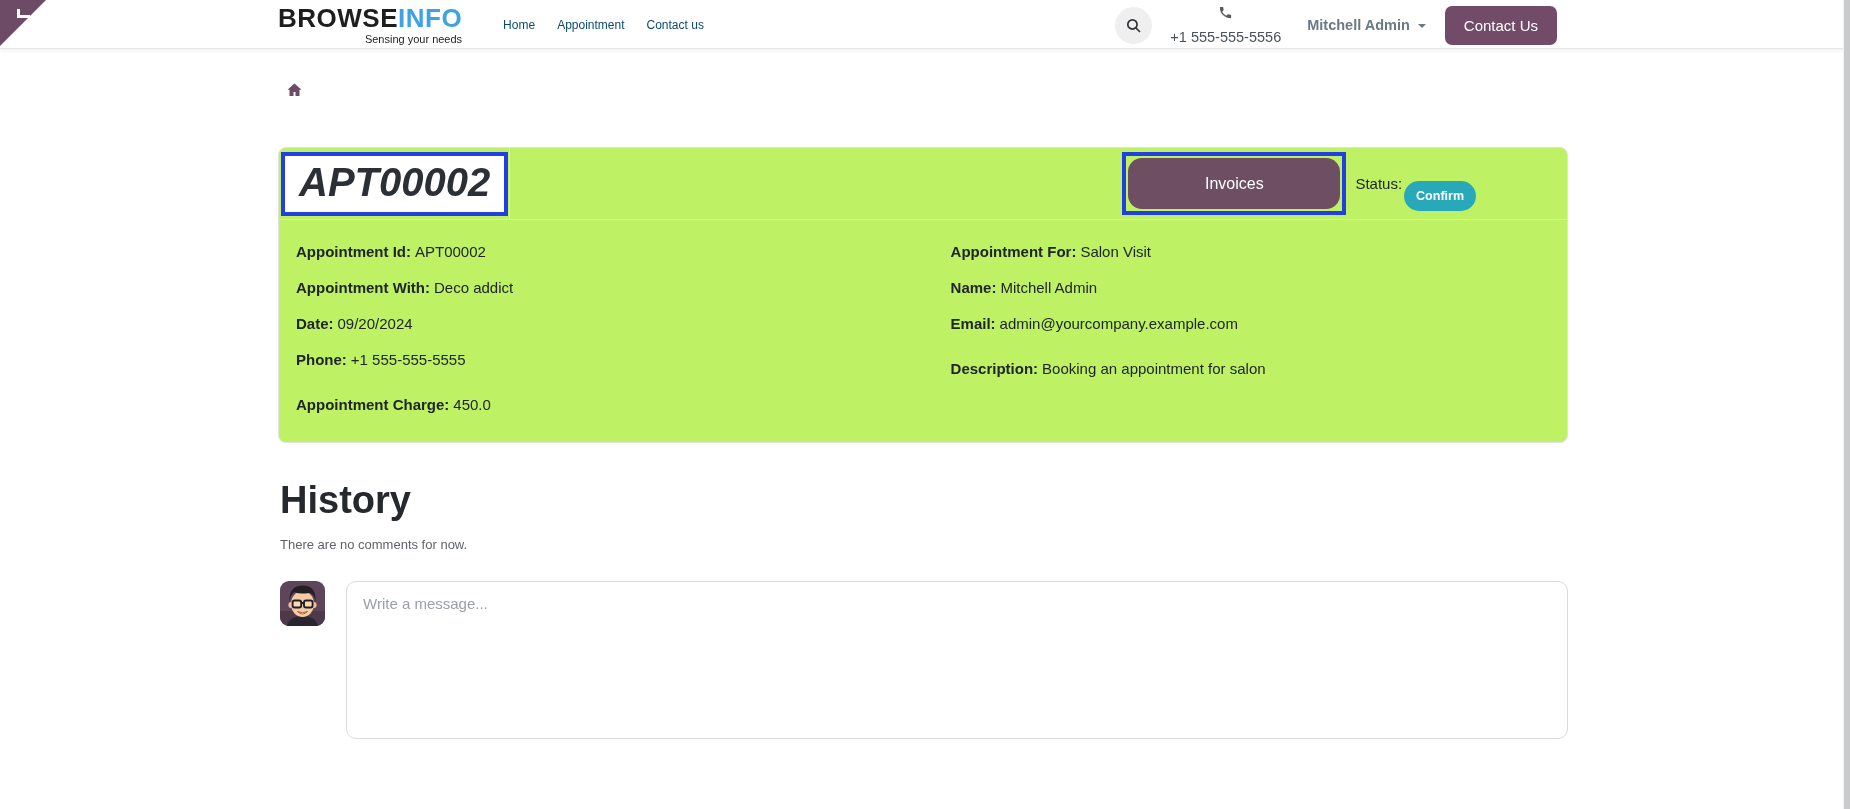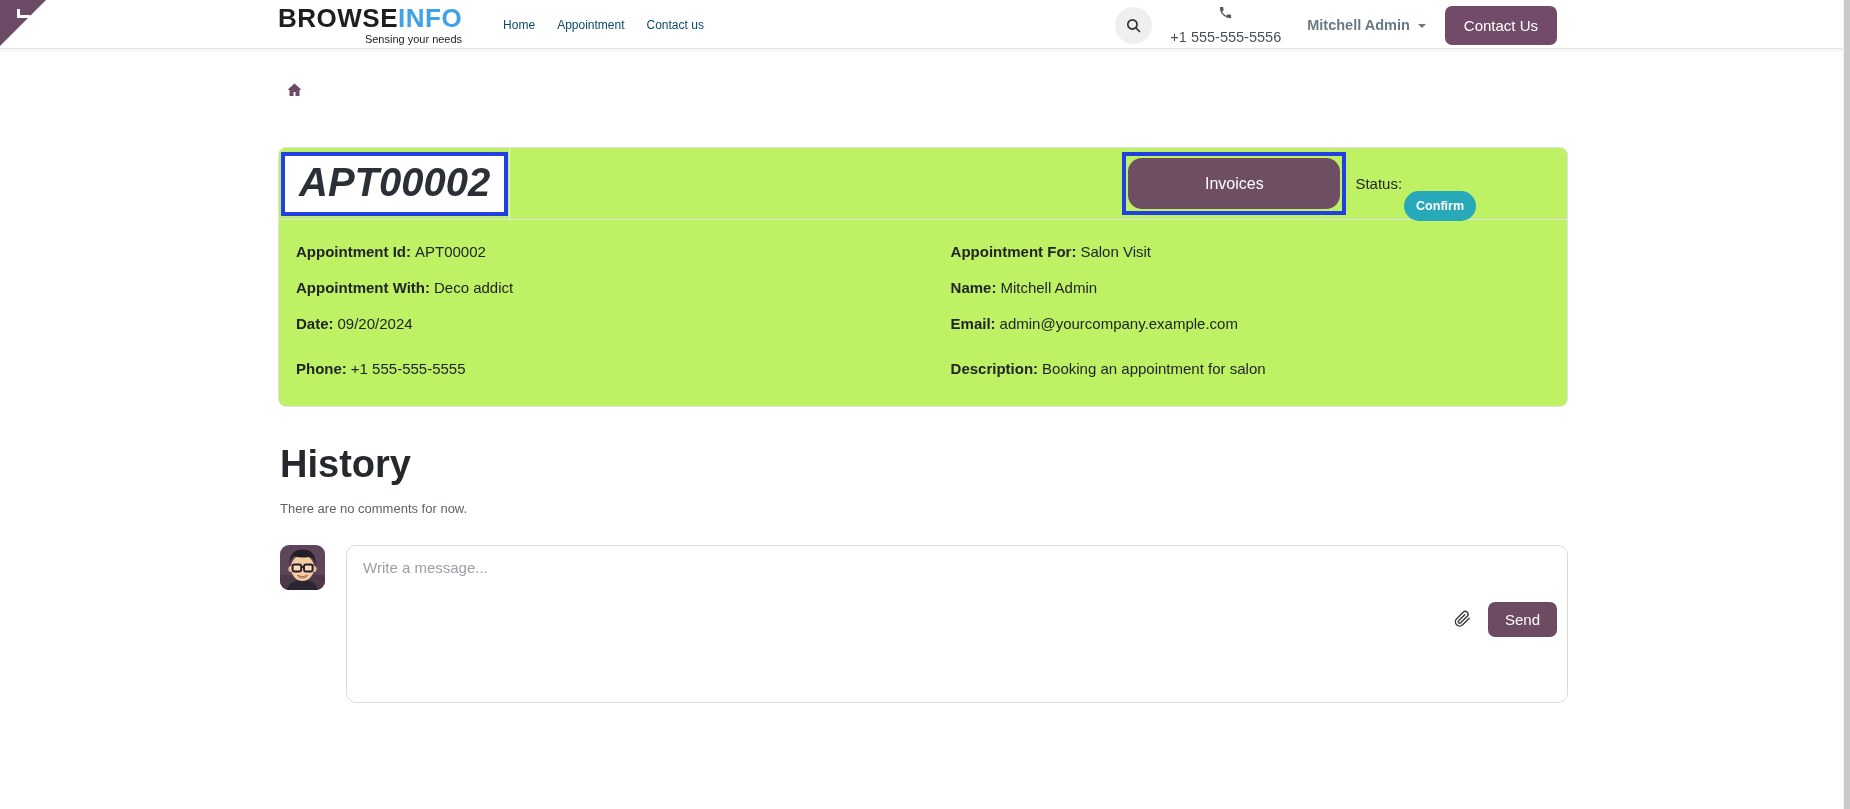--- a/index.html
+++ b/index.html
@@ -49,21 +49,21 @@
   .header-divider { position: absolute; left: 230px; top: 0; bottom: 0; width: 1px; background: #e4e7ea; }
   .hl-box { border: 4px solid #2240e2; }
   .title-box { margin-left: 2px; padding: 2px 14px 6px; background: #fff; position: relative; z-index: 2; }
   .apt-title { font-size: 40px; font-weight: 700; font-style: italic; color: #2b2f36; line-height: 1.2; }
   .header-right { margin-left: auto; margin-right: 91px; display: flex; align-items: center; }
   .invoices-box { padding: 2px; }
   .invoices-btn { width: 212px; height: 51px; background: #6d4e63; color: #fff; border: none;
     border-radius: 14px; font-size: 16px; cursor: pointer; font-family: inherit; }
   .status-label { font-size: 15px; color: #212529; margin-left: 9px; }
   .status-badge { background: #28a9ba; color: #fff; font-size: 12.5px; font-weight: 700;
-    padding: 8px 12px; border-radius: 16px; margin-left: 2px; position: relative; top: 22px; white-space: nowrap; }
+    padding: 8px 12px; border-radius: 16px; margin-left: 2px; position: relative; top: 12px; white-space: nowrap; }
 
   .card-body { display: grid; grid-template-columns: 51.5% 48.5%; padding: 23px 0 29px 17px; }
   .field-row { font-size: 15px; margin-bottom: 19px; color: #212529; }
   .col .field-row:last-child { margin-bottom: 0; margin-top: 28px; }
   .f-label { font-weight: 700; margin-right: 4px; }
 
   
   .history { margin-top: 37px; padding-left: 2px; }
   .history-title { font-size: 38px; font-weight: 700; color: #25282c; line-height: 1.1; }
   .empty-msg { margin-top: 15px; font-size: 13px; color: #5f6368; }
@@ -158,20 +158,23 @@
         </div>
         <div class="field-row">
           <span class="f-label">Appointment With:</span><span class="f-value">Deco addict</span>
         </div>
         <div class="field-row">
           <span class="f-label">Date:</span><span class="f-value">09/20/2024</span>
         </div>
         <div class="field-row">
           <span class="f-label">Phone:</span><span class="f-value">+1 555-555-5555</span>
         </div>
+        <div class="field-row">
+          <span class="f-label">Appointment Charge:</span><span class="f-value">450.0</span>
+        </div>
       </div>
       <div class="col">
         <div class="field-row">
           <span class="f-label">Appointment For:</span><span class="f-value">Salon Visit</span>
         </div>
         <div class="field-row">
           <span class="f-label">Name:</span><span class="f-value">Mitchell Admin</span>
         </div>
         <div class="field-row">
           <span class="f-label">Email:</span><span class="f-value">admin@yourcompany.example.com</span>
@@ -198,28 +201,20 @@
           <ellipse cx="22.5" cy="23" rx="11.5" ry="13" fill="#f5cba1"></ellipse>
           <path d="M9.5 21 Q8.5 4.5 23 4.5 Q36.5 4.5 35.5 21 Q34.5 12.5 29 12 Q19.5 13.5 14.5 11 Q10.5 13 9.5 21 Z" fill="#241f26"></path>
           <rect x="12.6" y="19.5" width="8.6" height="7" rx="2" fill="#ffffff" fill-opacity="0.28" stroke="#241f26" stroke-width="1.9"></rect>
           <rect x="24" y="19.5" width="8.6" height="7" rx="2" fill="#ffffff" fill-opacity="0.28" stroke="#241f26" stroke-width="1.9"></rect>
           <line x1="21.2" y1="22" x2="24" y2="22" stroke="#241f26" stroke-width="1.9"></line>
           <path d="M17.5 30.5 Q22.5 35.5 27.5 30.5 Q22.5 33 17.5 30.5 Z" fill="#ffffff" stroke="#8a4a3a" stroke-width="0.8"></path>
         </svg>
       </div>
       <div class="composer-box">
         <textarea placeholder="Write a message..." style=""></textarea>
-        <div class="composer-actions">
-          <button class="attach-btn">
-            <svg width="17" height="18" viewBox="0 0 24 24" fill="none" stroke="#3a3a3a" stroke-width="2" stroke-linecap="round" stroke-linejoin="round">
-              <path d="M21.44 11.05l-9.19 9.19a6 6 0 0 1-8.49-8.49l9.19-9.19a4 4 0 0 1 5.66 5.66l-9.2 9.19a2 2 0 0 1-2.83-2.83l8.49-8.48"></path>
-            </svg>
-          </button>
-          <button class="send-btn">Send</button>
-        </div>
       </div>
     </div>
   </section>
 
 </main>
 
 <div class="scrollbar">
   <div class="scrollbar-thumb"></div>
 </div>
 

